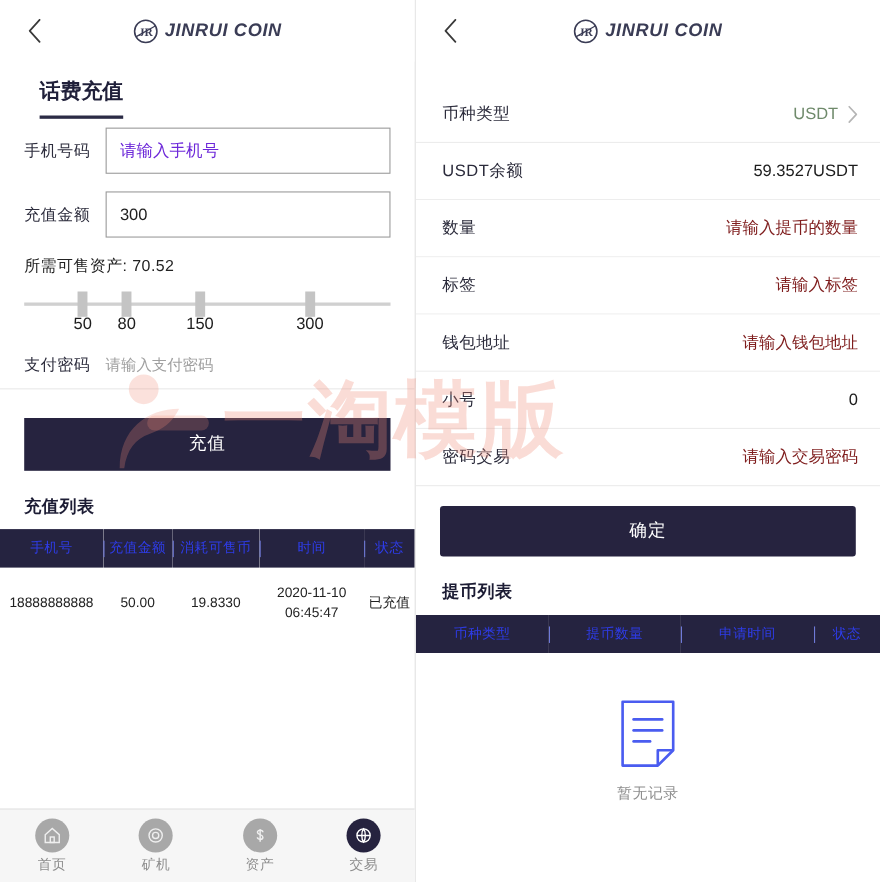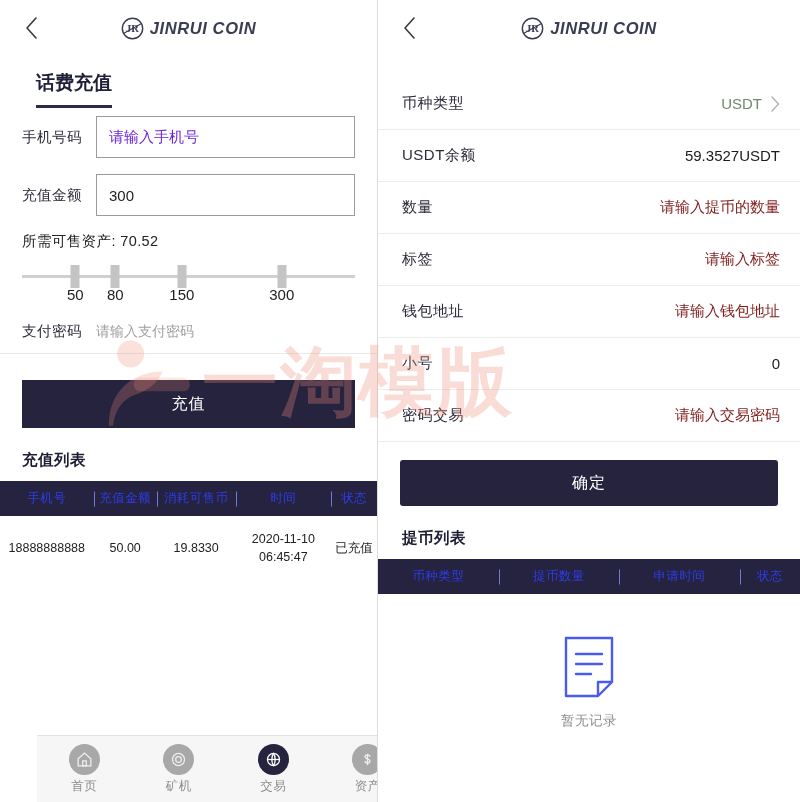--- a/index.html
+++ b/index.html
@@ -253,21 +253,20 @@
 
   
   .tabbar {
     position: absolute;
     left: 0; bottom: 0;
     width: 378px;
     height: 67px;
     background: #f6f6f6;
     border-top: 1px solid #e2e2e2;
     display: flex;
-    margin-left: 37px;
   }
   .tab {
     flex: 1;
     display: flex;
     flex-direction: column;
     align-items: center;
     justify-content: center;
     gap: 3px;
     cursor: pointer;
   }
@@ -401,38 +400,38 @@
       </div>
       <div class="tab">
         <div class="tab-ico">
           <svg width="17" height="17" viewBox="0 0 24 24" fill="none" stroke="currentColor" stroke-width="1.8">
             <circle cx="12" cy="12" r="8.5"></circle>
               <circle cx="12" cy="12" r="4"></circle>
           </svg>
         </div>
         <span class="tab-label">矿机</span>
       </div>
+      <div class="tab">
+        <div class="tab-ico">
+          <svg width="17" height="17" viewBox="0 0 24 24" fill="none" stroke="currentColor" stroke-width="1.9">
+            <path d="M12 4 V20"></path>
+              <path d="M15.5 8 C15.5 6.3 13.9 5.4 12 5.4 C10.1 5.4 8.5 6.3 8.5 8 C8.5 11.6 15.5 10.4 15.5 14.2 C15.5 16 13.9 17 12 17 C10.1 17 8.5 16 8.5 14.2"></path>
+          </svg>
+        </div>
+        <span class="tab-label">资产</span>
+      </div>
       <div class="tab active">
         <div class="tab-ico">
           <svg width="17" height="17" viewBox="0 0 24 24" fill="none" stroke="currentColor" stroke-width="1.8">
             <circle cx="12" cy="12" r="8.5"></circle>
               <path d="M3.5 12 H20.5"></path>
               <path d="M12 3.5 C15 7 15 17 12 20.5 C9 17 9 7 12 3.5 Z"></path>
           </svg>
         </div>
         <span class="tab-label">交易</span>
-      </div>
-      <div class="tab">
-        <div class="tab-ico">
-          <svg width="17" height="17" viewBox="0 0 24 24" fill="none" stroke="currentColor" stroke-width="1.9">
-            <path d="M12 4 V20"></path>
-              <path d="M15.5 8 C15.5 6.3 13.9 5.4 12 5.4 C10.1 5.4 8.5 6.3 8.5 8 C8.5 11.6 15.5 10.4 15.5 14.2 C15.5 16 13.9 17 12 17 C10.1 17 8.5 16 8.5 14.2"></path>
-          </svg>
-        </div>
-        <span class="tab-label">资产</span>
       </div>
     </div>
   </div>
 
   <div class="panel panel-right">
 
     <div class="hdr">
       <div class="back-btn">
         <svg width="13" height="22" viewBox="0 0 13 22" fill="none">
           <path d="M11 1 L2 11 L11 21" stroke="#3a3a3a" stroke-width="1.6" stroke-linecap="round" stroke-linejoin="round"></path>

